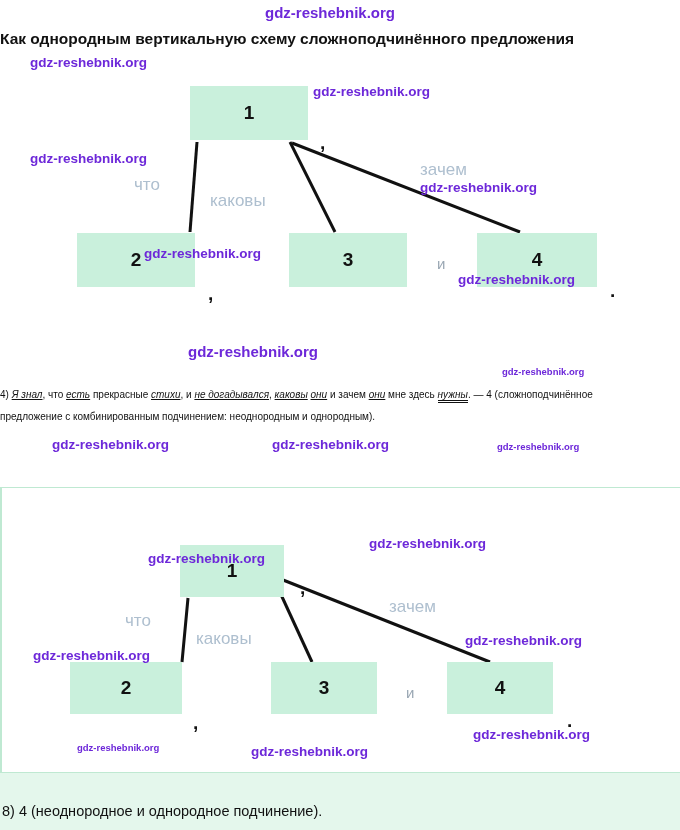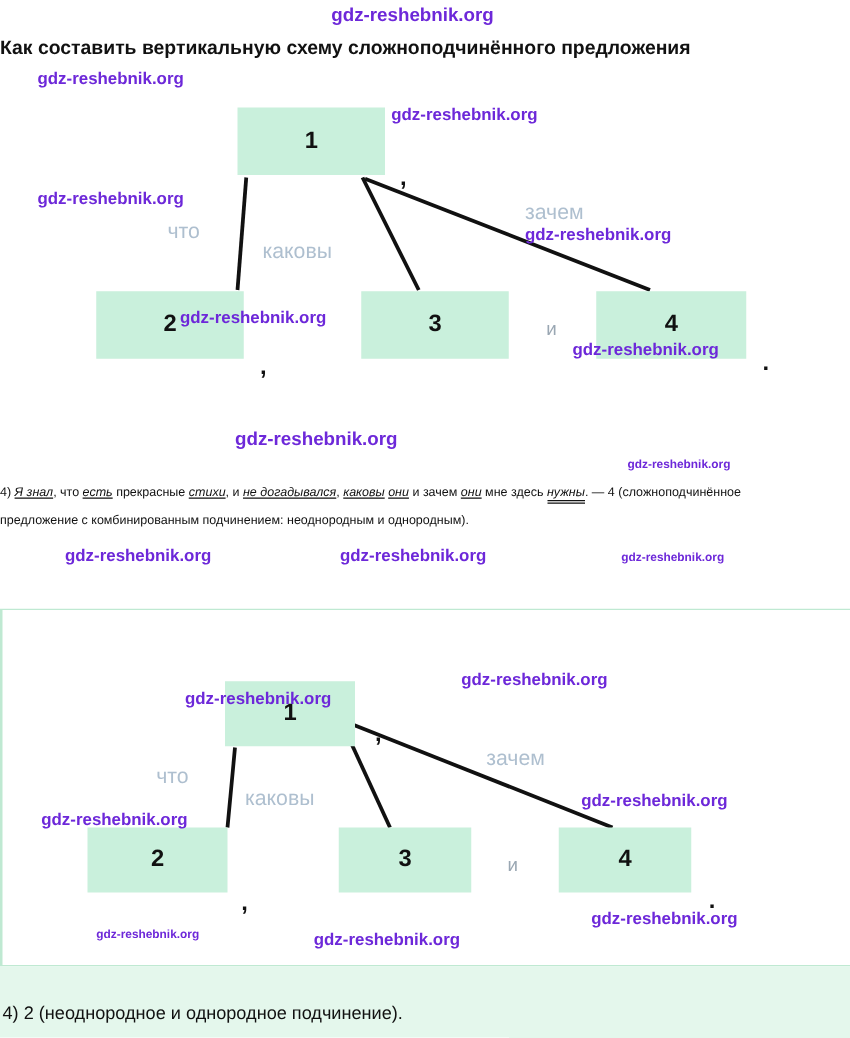--- a/index.html
+++ b/index.html
@@ -71,21 +71,21 @@
   .bottomline{
     position:absolute;font-size:14.5px;color:#111;
   }
   .leftrule{
     position:absolute;background:#bfe9d2;
   }
 </style>
 </head>
 <body>
 
-<div id="top-title">Как составить вертикальную схему сложноподчинённого предложения</div>
+<div id="top-title">Как однородным вертикальную схему сложноподчинённого предложения</div>
 
 <svg class="lines" width="680" height="830">
 
   <line x1="197" y1="142" x2="190" y2="232" stroke="#111" stroke-width="3"></line>
   <line x1="290" y1="142" x2="335" y2="232" stroke="#111" stroke-width="3"></line>
   <line x1="292" y1="143" x2="520" y2="232" stroke="#111" stroke-width="3"></line>
 
   <line x1="188" y1="598" x2="182" y2="662" stroke="#111" stroke-width="3"></line>
   <line x1="272" y1="575" x2="312" y2="662" stroke="#111" stroke-width="3"></line>
   <line x1="273" y1="576" x2="490" y2="662" stroke="#111" stroke-width="3"></line>
@@ -137,21 +137,21 @@
 
 <div class="lbl" style="left:125px;top:611px;">что</div>
 <div class="lbl" style="left:196px;top:629px;">каковы</div>
 <div class="lbl" style="left:389px;top:597px;">зачем</div>
 <div class="conj" style="left:406px;top:684px;">и</div>
 
 <div class="punct" style="left:300px;top:577px;">,</div>
 <div class="punct" style="left:193px;top:712px;">,</div>
 <div class="punct" style="left:567px;top:710px;">.</div>
 
-<div class="bottomline" style="left:2px;top:803px;">4) 2 (неоднородное и однородное подчинение).</div>
+<div class="bottomline" style="left:2px;top:803px;">8) 4 (неоднородное и однородное подчинение).</div>
 
 <div id="wm-layer">
     <div class="wm s15" style="left: 265px; top: 4px;">gdz-reshebnik.org</div>
     <div class="wm s13" style="left: 30px; top: 55px;">gdz-reshebnik.org</div>
     <div class="wm s13" style="left: 313px; top: 84px;">gdz-reshebnik.org</div>
     <div class="wm s13" style="left: 30px; top: 151px;">gdz-reshebnik.org</div>
     <div class="wm s13" style="left: 420px; top: 180px;">gdz-reshebnik.org</div>
     <div class="wm s13" style="left: 144px; top: 246px;">gdz-reshebnik.org</div>
     <div class="wm s13" style="left: 458px; top: 272px;">gdz-reshebnik.org</div>
     <div class="wm s15" style="left: 188px; top: 343px;">gdz-reshebnik.org</div>

